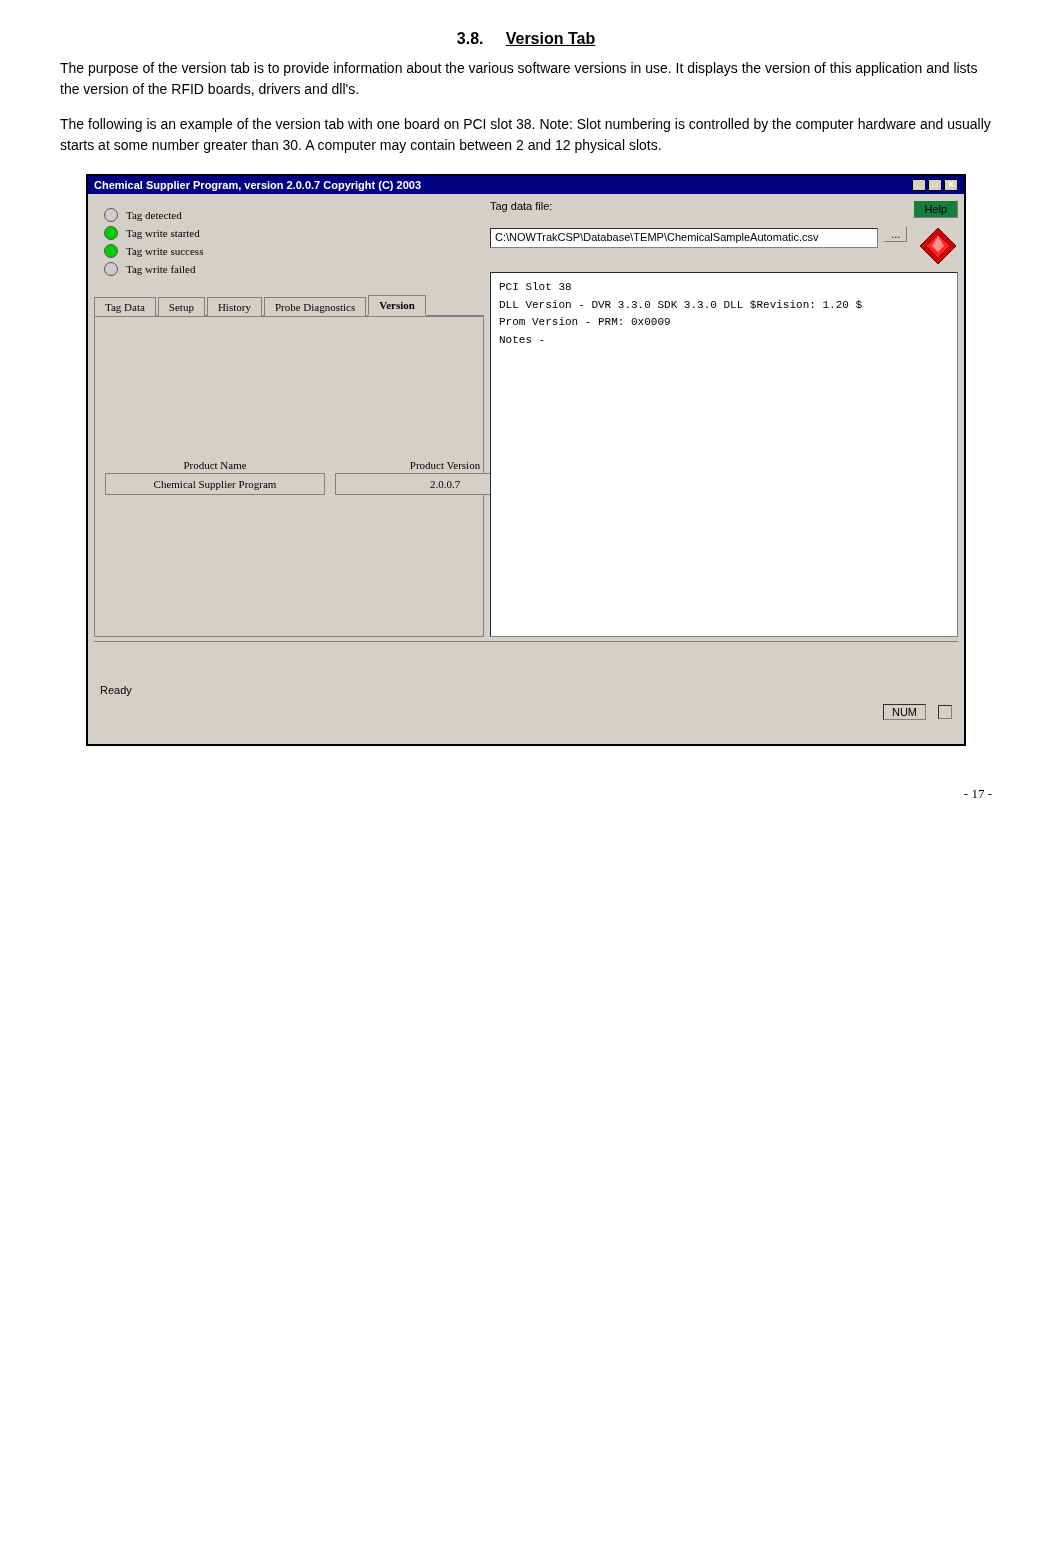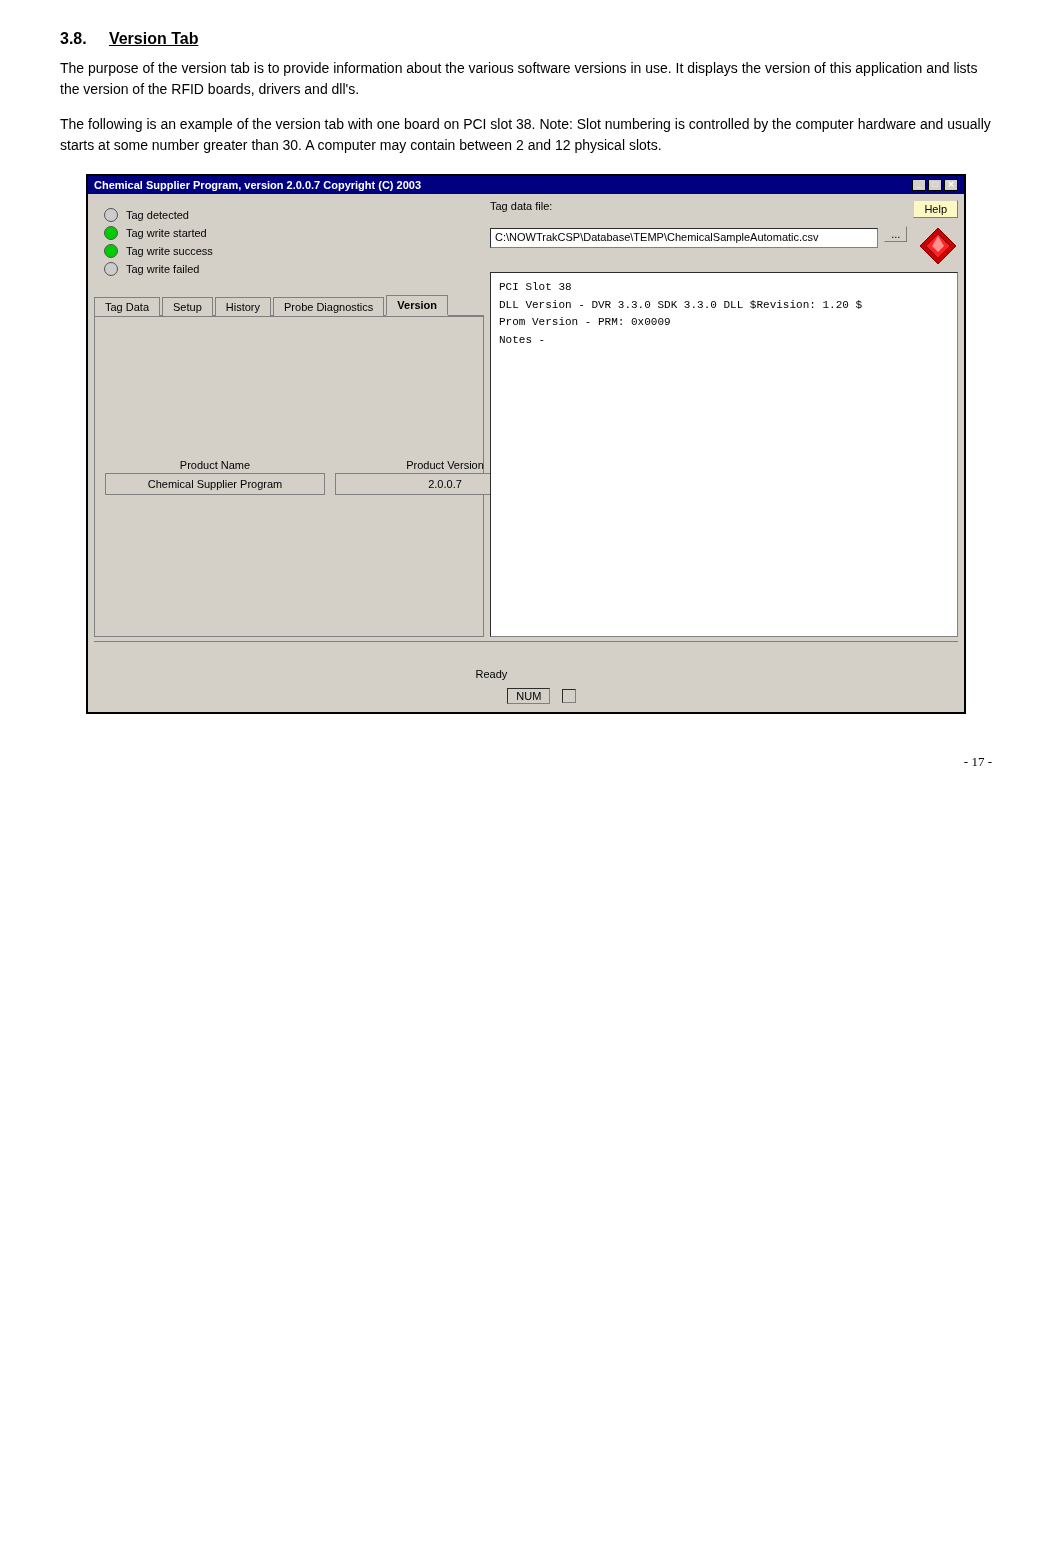--- a/index.html
+++ b/index.html
@@ -12,20 +12,21 @@
       min-height: 1547px;
       padding: 30px 60px 60px 60px;
     }
 
     
     .section-heading {
       font-family: Arial, sans-serif;
       font-size: 16px;
       font-weight: bold;
       margin-bottom: 10px;
+      text-align: center;
     }
     .section-heading .underline {
       text-decoration: underline;
     }
     .body-text {
       font-family: Arial, sans-serif;
       font-size: 14px;
       line-height: 1.5;
       margin-bottom: 14px;
     }
@@ -74,20 +75,21 @@
     
     .main-layout {
       display: flex;
       gap: 6px;
     }
 
     
     .left-panel {
       width: 390px;
       flex-shrink: 0;
+      font-family: Liberation Serif, serif;
     }
 
     
     .status-indicators {
       background: #d4d0c8;
       padding: 8px 10px;
       margin-bottom: 6px;
     }
     .status-row {
       display: flex;
@@ -189,21 +191,21 @@
     .browse-btn {
       border: 1px outset #d4d0c8;
       background: #d4d0c8;
       padding: 1px 6px;
       font-size: 11px;
       cursor: pointer;
       white-space: nowrap;
     }
     .help-btn {
       border: 1px outset #d4d0c8;
-      background: #fef9c3;
+      background: #15803d;
       padding: 2px 10px;
       font-size: 11px;
       cursor: pointer;
       white-space: nowrap;
       align-self: flex-start;
     }
 
     
     .version-info-box {
       border: 1px inset #808080;
@@ -229,25 +231,25 @@
       display: flex;
       flex-direction: column;
       align-items: flex-end;
       gap: 4px;
       flex-shrink: 0;
     }
 
     
     .status-bar {
       display: flex;
-      justify-content: center;
+      justify-content: space-between;
       align-items: center;
       background: #d4d0c8;
       border-top: 1px solid #808080;
-      padding: 2px 6px;
+      padding: 18px 6px;
       font-size: 11px;
       margin-top: 4px;
     }
     .status-num {
       border: 1px inset #808080;
       padding: 1px 8px;
       font-size: 11px;
     }
 
     

